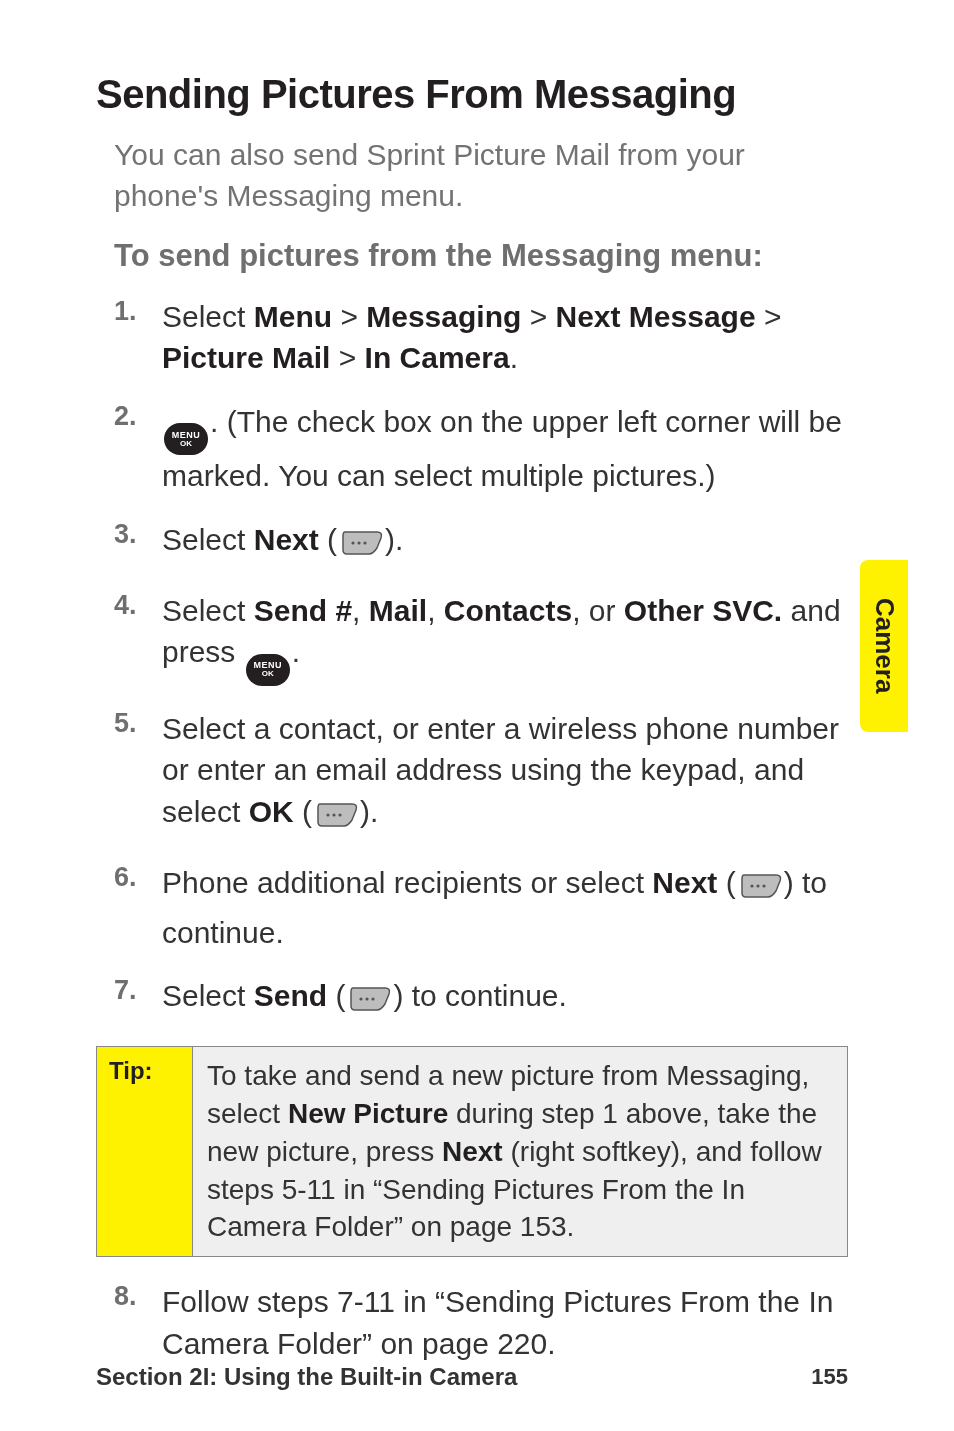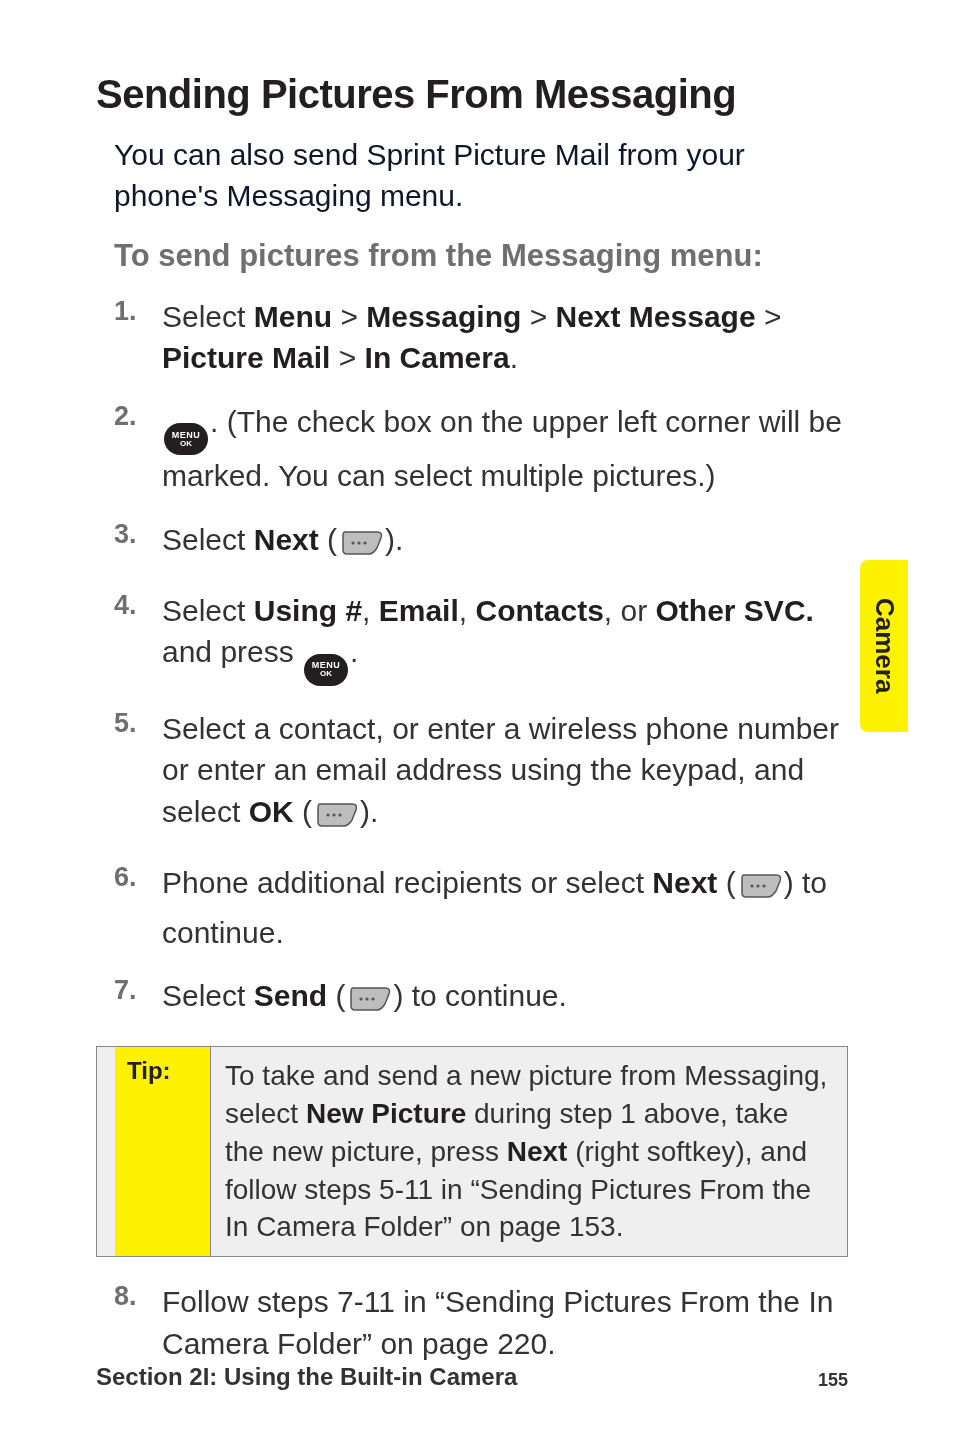--- a/index.html
+++ b/index.html
@@ -1,50 +1,50 @@
 <!DOCTYPE html>
 <html><head>
 <meta charset="utf-8">
 <style>
   * { box-sizing: border-box; margin: 0; padding: 0; }
   html, body { width: 954px; height: 1431px; background: #fff; font-family: "Myriad Pro", "Segoe UI", Arial, sans-serif; color: #231f20; }
   .page { position: relative; width: 908px; height: 1431px; padding: 72px 60px 24px 96px; }
   h2.section-title { font-size: 40px; font-weight: 700; margin-bottom: 18px; letter-spacing: -0.5px; }
-  .intro { font-size: 30px; line-height: 1.35; margin-left: 18px; margin-bottom: 22px; color: #0f172a; }
+  .intro { font-size: 30px; line-height: 1.35; margin-left: 18px; margin-bottom: 22px; color: #737373; }
   .lead { font-size: 31px; font-weight: 700; color: #6f6f6f; margin-left: 18px; margin-bottom: 22px; }
   ol.steps { list-style: none; margin-left: 18px; }
   ol.steps > li { display: flex; align-items: flex-start; margin-bottom: 22px; }
   ol.steps .num { flex: 0 0 48px; font-size: 27px; font-weight: 700; color: #6f6f6f; }
   ol.steps .body { flex: 1; font-size: 30px; line-height: 1.38; color: #333; }
   ol.steps .body .b { font-weight: 700; color: #231f20; }
   .icon-menu {
     display: inline-flex; align-items: center; justify-content: center;
     width: 44px; height: 32px; border-radius: 16px / 16px;
     background: #231f20; color: #fff; vertical-align: -6px;
     margin: 0 2px;
   }
   .icon-menu .stack { display: flex; flex-direction: column; align-items: center; line-height: 1; }
   .icon-menu .m { font-size: 9px; font-weight: 700; letter-spacing: 0.5px; }
   .icon-menu .o { font-size: 8px; font-weight: 700; }
   .icon-soft { display: inline-block; vertical-align: -8px; margin: 0 2px; }
   .tip-box { display: flex; border: 1px solid #888; margin: 10px 0 24px 0; background: #efefef; }
-  .tip-label { flex: 0 0 96px; background: #fff200; font-weight: 700; font-size: 24px; padding: 10px 12px; border-right: 1px solid #888; margin-left: 18px; }
+  .tip-label { flex: 0 0 96px; background: #fff200; font-weight: 700; font-size: 24px; padding: 10px 12px; border-right: 1px solid #888; }
   .tip-body { flex: 1; font-size: 28px; line-height: 1.35; padding: 10px 14px; color: #333; }
   .tip-body .b { font-weight: 700; color: #231f20; }
   .side-tab {
     position: absolute; right: 0; top: 560px; width: 48px; height: 172px;
     background: #fff200; border-top-left-radius: 8px; border-bottom-left-radius: 8px;
     display: flex; align-items: center; justify-content: center;
   }
   .side-tab span {
     writing-mode: vertical-rl; font-weight: 700; font-size: 26px; color: #231f20;
   }
-  .footer { position: absolute; left: 96px; right: 60px; bottom: 40px; display: flex; justify-content: space-between; align-items: flex-end; }
+  .footer { position: absolute; left: 96px; right: 60px; bottom: 40px; display: flex; justify-content: space-between; align-items: center; }
   .footer .left { font-size: 24px; font-weight: 700; color: #333; }
-  .footer .right { font-size: 18px; font-weight: 700; color: #333; }
+  .footer .right { font-size: 22px; font-weight: 700; color: #333; }
 </style>
 </head>
 <body>
 
 <div class="page">
 
   <h2 class="section-title">Sending Pictures From Messaging</h2>
 
   <p class="intro">You can also send Sprint Picture Mail from your phone's Messaging menu.</p>
 
@@ -68,21 +68,21 @@
       <span class="num">3.</span>
       <span class="body"><span>Select </span><span class="b">Next</span><span> (</span><span class="icon-soft"><svg width="44" height="30" viewBox="0 0 44 30">
               <path d="M6 4 Q4 4 4 8 L4 22 Q4 26 8 26 L30 26 Q34 26 38 20 L42 10 Q44 4 38 4 Z" fill="#bdbdbd" stroke="#555" stroke-width="1.5"></path>
               <circle cx="14" cy="15" r="1.6" fill="#555"></circle>
               <circle cx="20" cy="15" r="1.6" fill="#555"></circle>
               <circle cx="26" cy="15" r="1.6" fill="#555"></circle>
             </svg></span><span>).</span></span>
     </li>
     <li>
       <span class="num">4.</span>
-      <span class="body"><span>Select </span><span class="b">Using #</span><span>, </span><span class="b">Email</span><span>, </span><span class="b">Contacts</span><span>, or </span><span class="b">Other SVC.</span><span> and press </span><span class="icon-menu">
+      <span class="body"><span>Select </span><span class="b">Send #</span><span>, </span><span class="b">Mail</span><span>, </span><span class="b">Contacts</span><span>, or </span><span class="b">Other SVC.</span><span> and press </span><span class="icon-menu">
             <span class="stack">
               <span class="m">MENU</span>
               <span class="o">OK</span>
             </span>
           </span><span>.</span></span>
     </li>
     <li>
       <span class="num">5.</span>
       <span class="body"><span>Select a contact, or enter a wireless phone number or enter an email address using the keypad, and select </span><span class="b">OK</span><span> (</span><span class="icon-soft"><svg width="44" height="30" viewBox="0 0 44 30">
               <path d="M6 4 Q4 4 4 8 L4 22 Q4 26 8 26 L30 26 Q34 26 38 20 L42 10 Q44 4 38 4 Z" fill="#bdbdbd" stroke="#555" stroke-width="1.5"></path>

